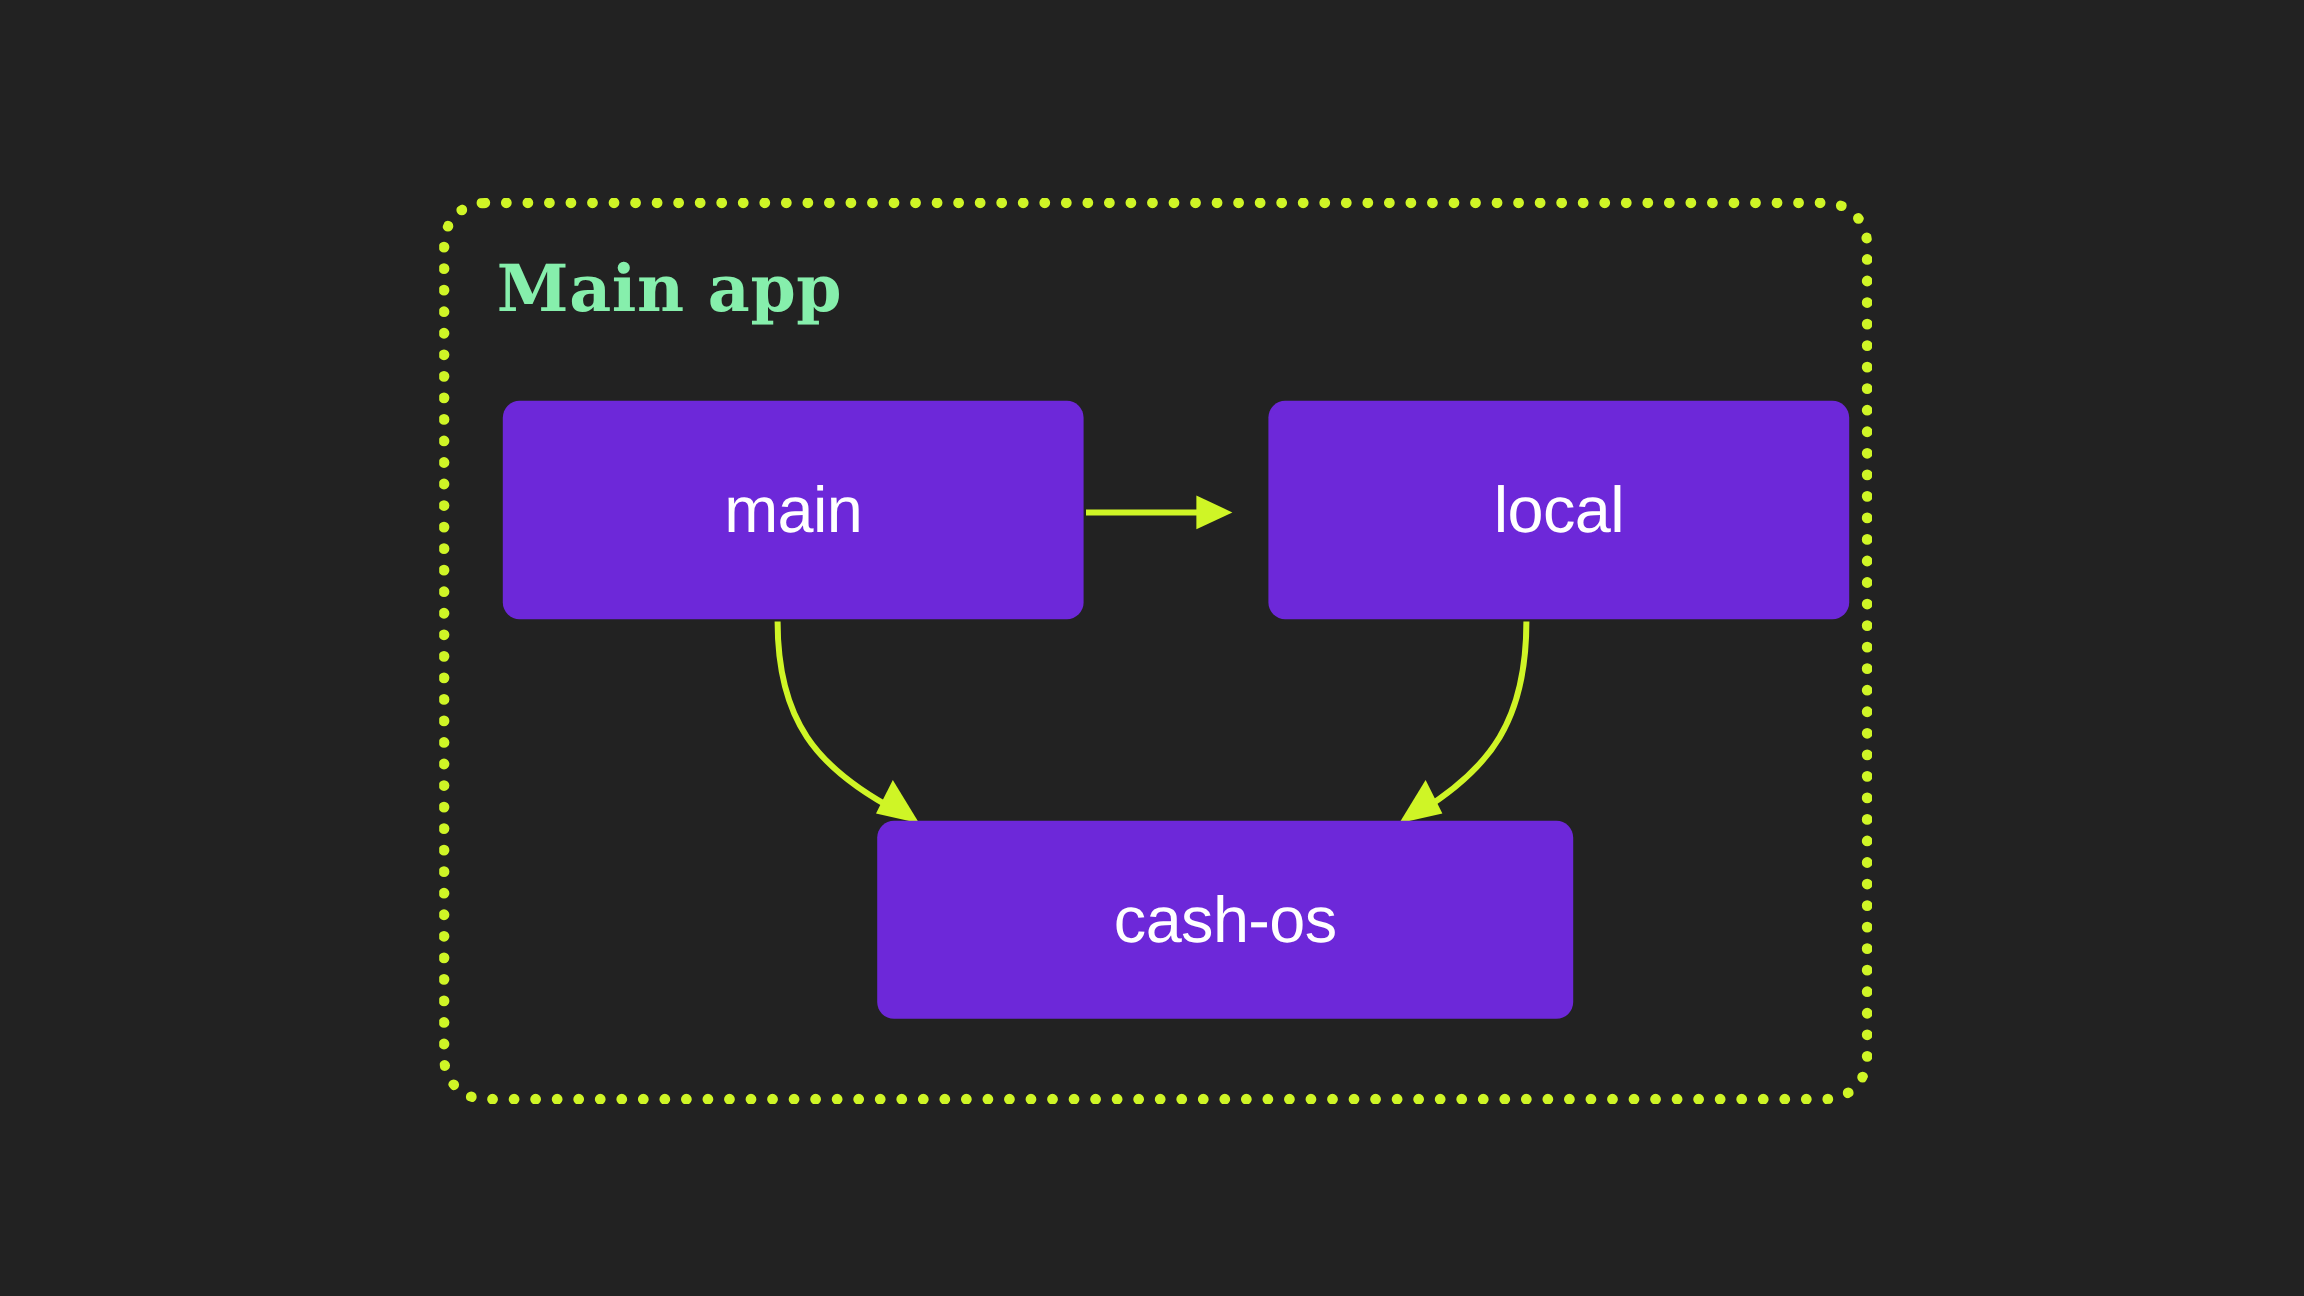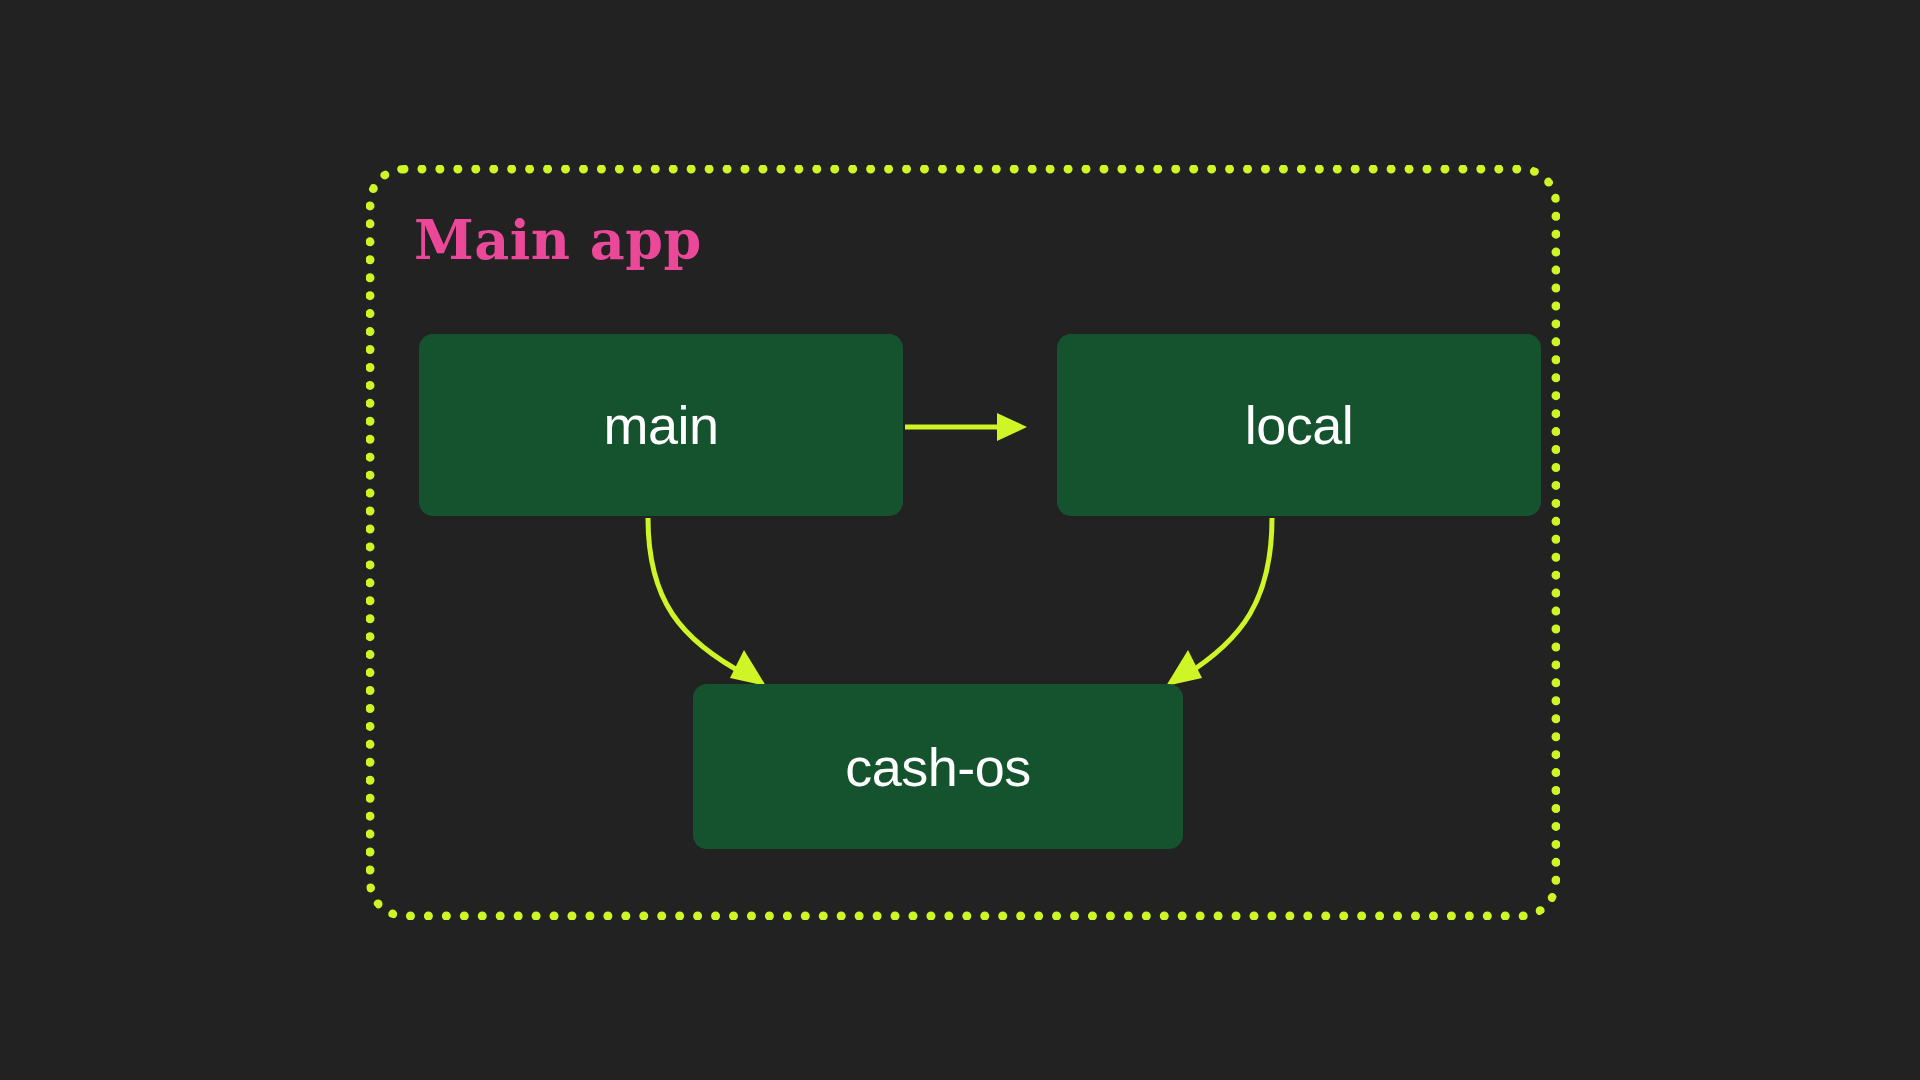--- a/index.html
+++ b/index.html
@@ -39,29 +39,29 @@
 
   .cluster-title {
     position: absolute;
     left: 414px;
     top: 213px;
     font-family: "DejaVu Serif", "Liberation Serif", serif;
     font-weight: 700;
     font-size: 54px;
     line-height: 1;
     letter-spacing: 0.5px;
-    color: #ec4899;
+    color: #86efac;
     white-space: nowrap;
   }
 
   
   .node {
     position: absolute;
     box-sizing: border-box;
-    background: #14532d;
+    background: #6d28d9;
     border-radius: 14px;
     display: flex;
     align-items: center;
     justify-content: center;
     color: #FFFFFF;
     font-family: "Liberation Sans", sans-serif;
     font-weight: 400;
     font-size: 54px;
     letter-spacing: -0.5px;
     line-height: 1;
@@ -77,23 +77,23 @@
 
   #node-local {
     left: 1027px;
     top: 334px;
     width: 484px;
     height: 182px;
     margin-left: 30px;
   }
 
   #node-cashos {
-    left: 693px;
+    left: 731px;
     top: 684px;
-    width: 490px;
+    width: 580px;
     height: 165px;
   }
 
   
   #edges {
     position: absolute;
     left: 0;
     top: 0;
     width: 1920px;
     height: 1080px;

